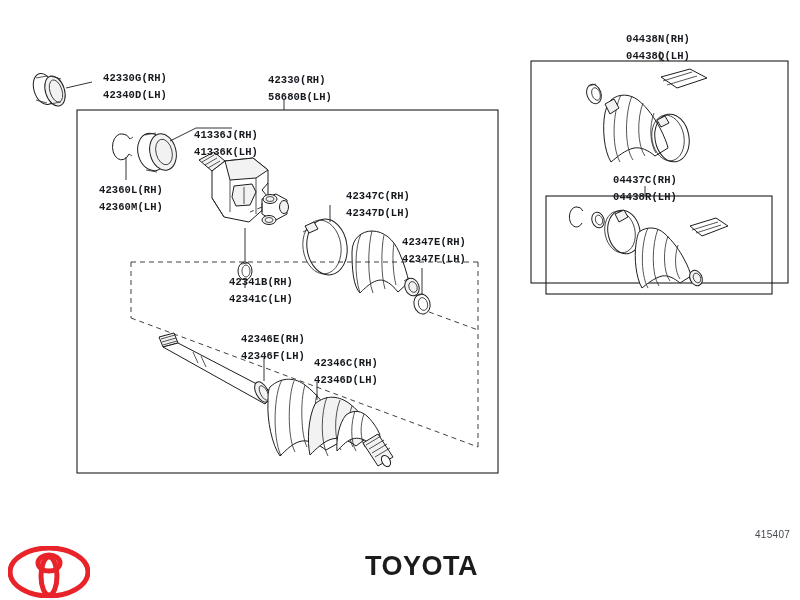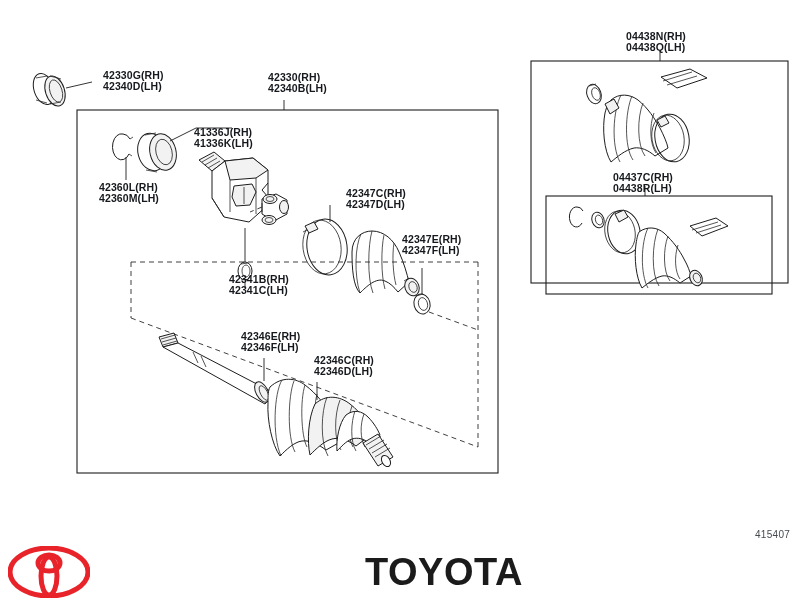--- a/index.html
+++ b/index.html
@@ -4,40 +4,40 @@
 <style>
   html,body{margin:0;padding:0;}
   body{
     width:800px;height:600px;background:#ffffff;
     font-family:"Liberation Sans", sans-serif;
     overflow:hidden;position:relative;
   }
   #stage{position:absolute;inset:0;width:800px;height:600px;}
   .label{
     position:absolute;
-    font-family:Liberation Sans, sans-serif;
+    font-family:Liberation Mono, monospace;
     font-size:10.5px;
-    line-height:11px;
+    line-height:17px;
     font-weight:600;
     color:#15181c;
     white-space:pre;
     letter-spacing:0.1px;
   }
   .drawno{
     position:absolute;
     font-size:10px;
     color:#444a50;
     letter-spacing:0.3px;
     font-weight:400;
   }
   .footer-text{
     position:absolute;
     font-family:"Liberation Sans", sans-serif;
     font-weight:700;
-    font-size:38px;
+    font-size:27px;
     color:#1b1b1b;
     letter-spacing:0.5px;
     white-space:pre;
   }
   svg{display:block;}
   .ink{fill:none;stroke:#1d1d1d;stroke-width:1;}
   .ink-thin{fill:none;stroke:#2a2a2a;stroke-width:0.8;}
   .leader{fill:none;stroke:#1d1d1d;stroke-width:0.9;}
   .dash{fill:none;stroke:#2b2b2b;stroke-width:0.9;stroke-dasharray:5 4;}
   .box{fill:none;stroke:#1d1d1d;stroke-width:1.1;}
@@ -242,21 +242,21 @@
       <ellipse class="fillg" cx="696" cy="278" rx="6" ry="8" transform="rotate(-25 696 278)"></ellipse>
       <ellipse class="ink-thin" cx="697" cy="278" rx="3.5" ry="5" transform="rotate(-25 697 278)"></ellipse>
     </g>
 
   </svg>
 
   <div class="label" style="left:103px; top:70px;"><span>42330G(RH)</span>
 <span>42340D(LH)</span></div>
 
   <div class="label" style="left:268px; top:72px;"><span>42330(RH)</span>
-<span>42340B(LH)</span></div>
+<span>58680B(LH)</span></div>
 
   <div class="label" style="left:194px; top:127px;"><span>41336J(RH)</span>
 <span>41336K(LH)</span></div>
 
   <div class="label" style="left:99px; top:182px;"><span>42360L(RH)</span>
 <span>42360M(LH)</span></div>
 
   <div class="label" style="left:310px; top:188px;margin-left:36px;"><span>42347C(RH)</span>
 <span>42347D(LH)</span></div>
 

